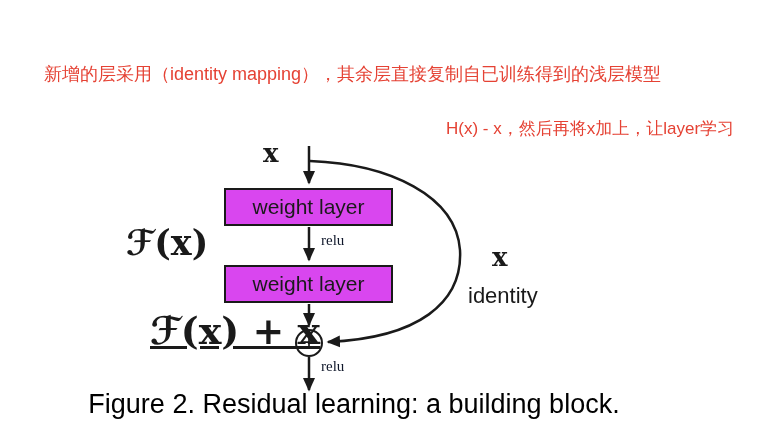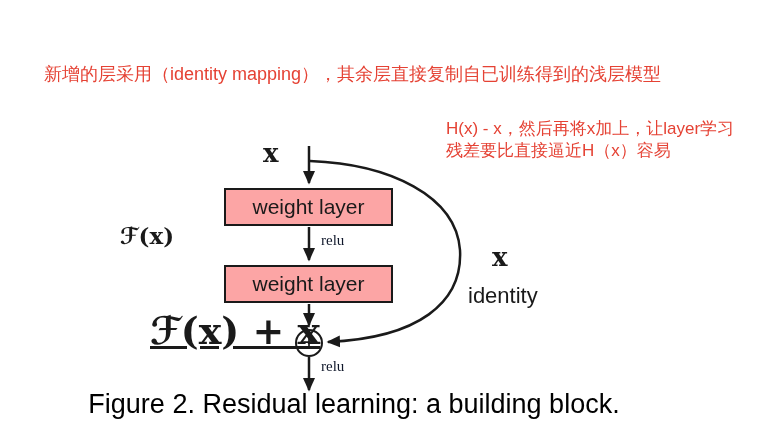--- a/index.html
+++ b/index.html
@@ -15,42 +15,42 @@
     color:#e54234;
     font-family:"Liberation Sans","DejaVu Sans",sans-serif;
     white-space:nowrap;
   }
   .top-note{left:44px;top:62px;font-size:18px;}
   .side-note{left:446px;top:118px;font-size:17px;line-height:22px;}
   .side-note div{white-space:nowrap;}
   svg.overlay{position:absolute;left:0;top:0;}
   .wbox{
     position:absolute;left:224px;width:169px;height:38px;
-    border:2px solid #1a1a1a;background:#fca5a5;
+    border:2px solid #1a1a1a;background:#d946ef;
     box-sizing:border-box;
     display:flex;align-items:center;justify-content:center;
     font-size:21px;color:#1a1a1a;
   }
   .wbox1{top:188px;}
   .wbox2{top:265px;}
   .plus-circle{
     position:absolute;left:295px;top:329px;width:28px;height:28px;
     border:2px solid #1a1a1a;border-radius:50%;background:#ffffff;
     box-sizing:border-box;
     display:flex;align-items:center;justify-content:center;
     font-size:24px;line-height:1;color:#1a1a1a;font-weight:500;
     padding-bottom:2px;
   }
   .lbl{position:absolute;color:#1a1a1a;white-space:nowrap;}
   .math{
     font-family:"DejaVu Serif","DejaVu Sans","Liberation Serif",serif;
     font-weight:600;
   }
   .x-top{left:263px;top:138px;font-size:26px;}
-  .fx{left:120px;top:222px;font-size:23px;}
+  .fx{left:126px;top:222px;font-size:35px;}
   .fxpx{left:150px;top:308px;font-size:38px;text-decoration:underline;}
   .x-skip{left:492px;top:242px;font-size:26px;}
   .relu{font-size:15px;color:#0f172a;font-family:Liberation Serif, serif;}
   .relu-mid{left:321px;top:232px;}
   .relu-out{left:321px;top:358px;}
   .identity{left:468px;top:283px;font-size:22px;}
   .caption{
     position:absolute;left:0;top:389px;width:708px;
     text-align:center;
     font-family:Liberation Sans, sans-serif;
@@ -59,21 +59,20 @@
 </style>
 </head>
 <body>
 
 <div class="stage">
 
   <div class="note top-note">新增的层采用（identity mapping），其余层直接复制自已训练得到的浅层模型</div>
 
   <div class="note side-note">
     <div>H(x) - x，然后再将x加上，让layer学习</div>
-    <div>残差要比直接逼近H（x）容易</div>
   </div>
 
   <svg class="overlay" width="758" height="436" viewBox="0 0 758 436">
     <defs>
       <marker id="arrow" viewBox="0 0 10 10" refX="8" refY="5" markerWidth="6" markerHeight="6" orient="auto-start-reverse">
         <path d="M0,1 L9,5 L0,9 z" fill="#1a1a1a"></path>
       </marker>
     </defs>
     <path d="M 309 146 L 309 183" stroke="#1a1a1a" stroke-width="2.5" fill="none" marker-end="url(#arrow)"></path>
     <path d="M 310 161 C 390 164 456 196 460 250 C 463 303 418 338 328 342" stroke="#1a1a1a" stroke-width="2.5" fill="none" marker-end="url(#arrow)"></path>

